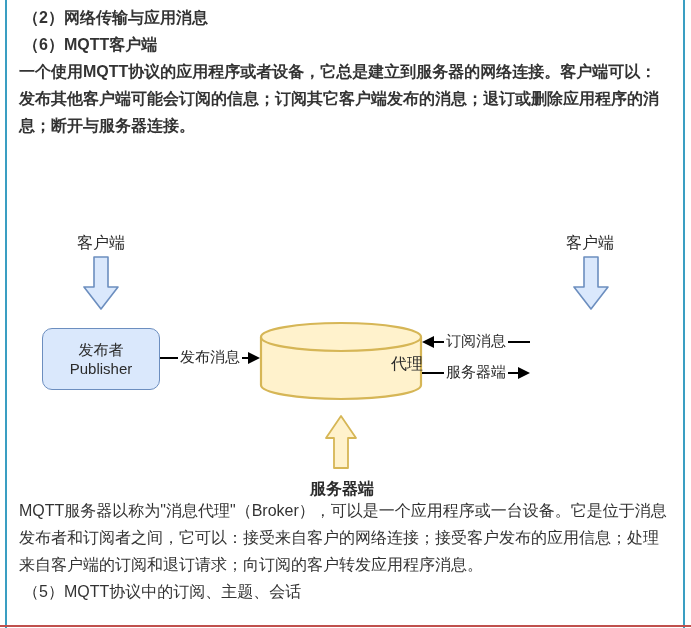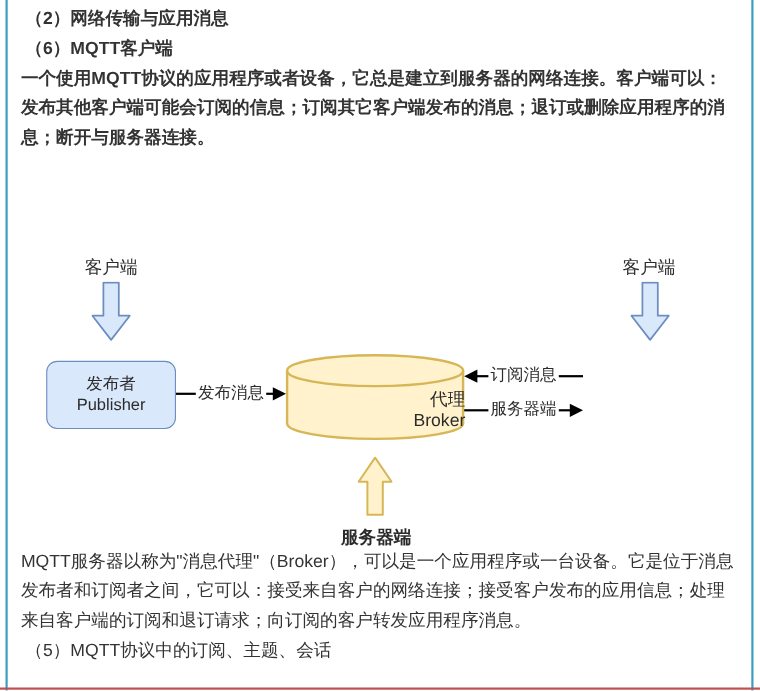--- a/index.html
+++ b/index.html
@@ -83,21 +83,20 @@
       <span>Publisher</span>
     </div>
 
 
     <svg class="absolute" style="left:259px;top:310px;" width="164" height="80" viewBox="0 0 164 80">
       <path d="M2,16 L2,64 A80,14 0 0 0 162,64 L162,16" fill="#fff2cc" stroke="#d6b656" stroke-width="2.2"></path>
       <ellipse cx="82" cy="16" rx="80" ry="14" fill="#fff2cc" stroke="#d6b656" stroke-width="2.2"></ellipse>
     </svg>
     <div class="cyl-text" style="left:259px;top:343px;width:164px;">
       <div>代理</div>
-      <div>Broker</div>
     </div>
 
     <div class="edge" style="left:160px;top:340px;width:100px;">
       <div class="line" style="left:0;right:8px;"></div>
       <div class="head-right"></div>
       <span class="elabel">发布消息</span>
     </div>
 
     <div class="edge" style="left:422px;top:324px;width:108px;">
       <div class="line" style="left:8px;right:0;"></div>

